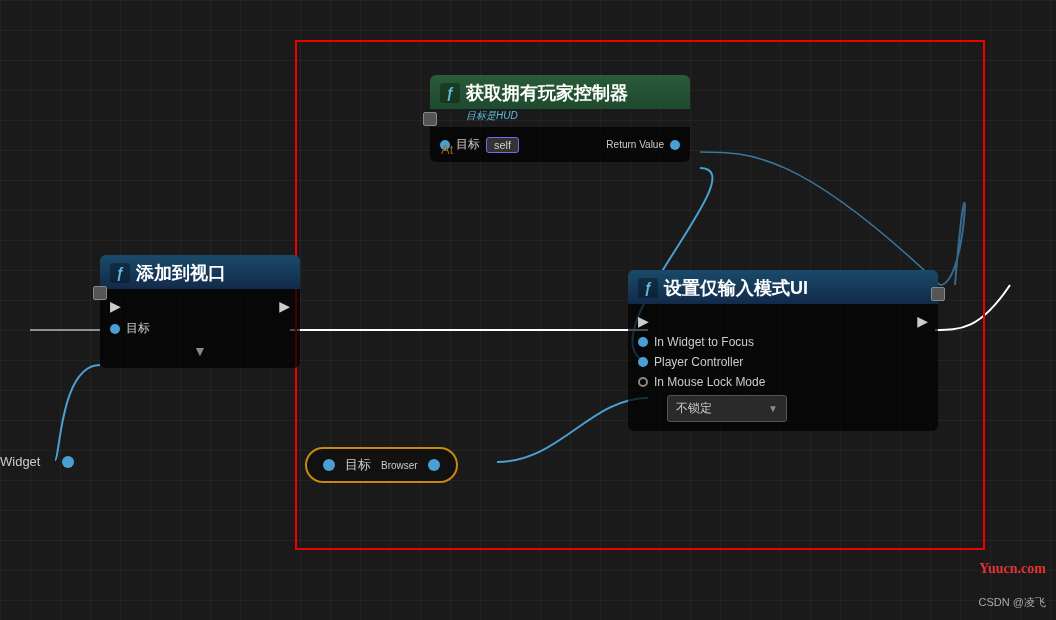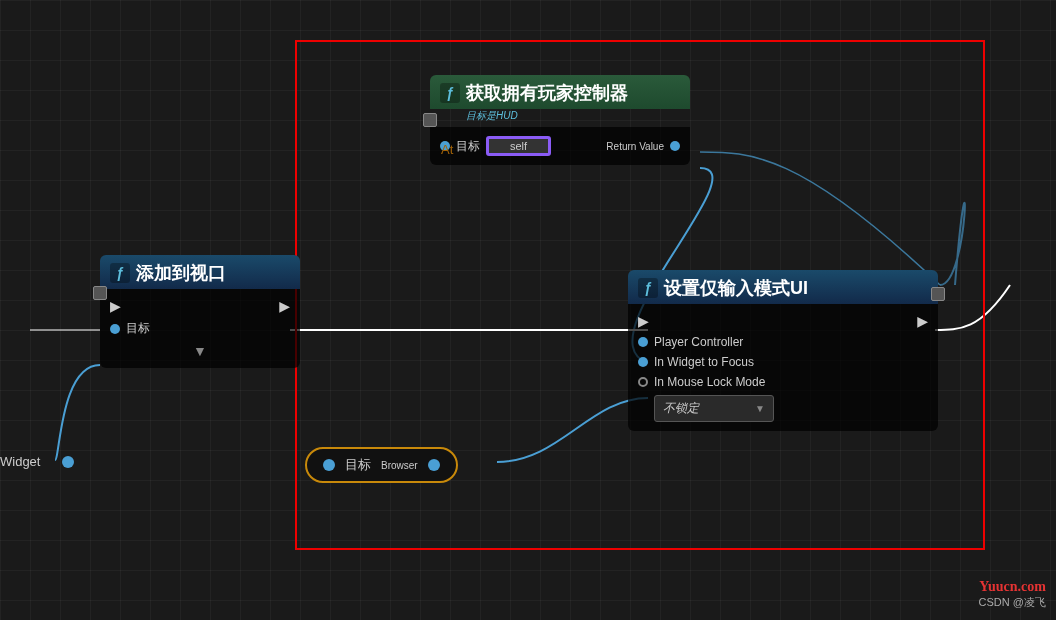--- a/index.html
+++ b/index.html
@@ -222,39 +222,40 @@
       color: #e53333;
       font-size: 14px;
       font-weight: bold;
       text-align: right;
       font-family: serif;
     }
     .watermark-csdn {
       color: #aaa;
       font-size: 11px;
       text-align: right;
+      margin-top: 18px;
     }
 
     
     .at-label {
       position: absolute;
       left: 441px;
       top: 142px;
       color: #a16207;
       font-size: 13px;
       z-index: 11;
     }
 
     .self-badge {
       background: #333;
-      border: 3px solid #8b5cf6;
+      border: 1px solid #8b5cf6;
       border-radius: 3px;
       color: #ccc;
       font-size: 11px;
-      padding: 1px 21px;
+      padding: 1px 7px;
     }
   </style>
 </head>
 <body>
 
 <div class="grid-bg"></div>
 
 <div class="selection-rect"></div>
 
 <svg class="wires-svg">
@@ -327,31 +328,31 @@
     <span class="node-title">设置仅输入模式UI</span>
   </div>
   <div class="node-body">
     <div class="pin-row">
       <span class="exec-arrow">▶</span>
       <span style="flex:1"></span>
       <span class="exec-arrow">▶</span>
     </div>
     <div class="pin-row">
       <span class="pin-dot blue"></span>
+      <span>In Widget to Focus</span>
+    </div>
+    <div class="pin-row">
+      <span class="pin-dot blue"></span>
       <span>Player Controller</span>
-    </div>
-    <div class="pin-row">
-      <span class="pin-dot blue"></span>
-      <span>In Widget to Focus</span>
     </div>
     <div class="pin-row">
       <span class="pin-dot circle-empty"></span>
       <span>In Mouse Lock Mode</span>
     </div>
-    <div class="pin-row" style="padding-left: 26px; font-style: italic;">
+    <div class="pin-row" style="padding-left: 39px;">
       <div class="dropdown">
         <span>不锁定</span>
         <span class="dropdown-arrow">▼</span>
       </div>
     </div>
   </div>
 
   <div class="connector-sq" style="right:-7px; top:15%; transform:translateY(-50%);"></div>
 </div>
 

